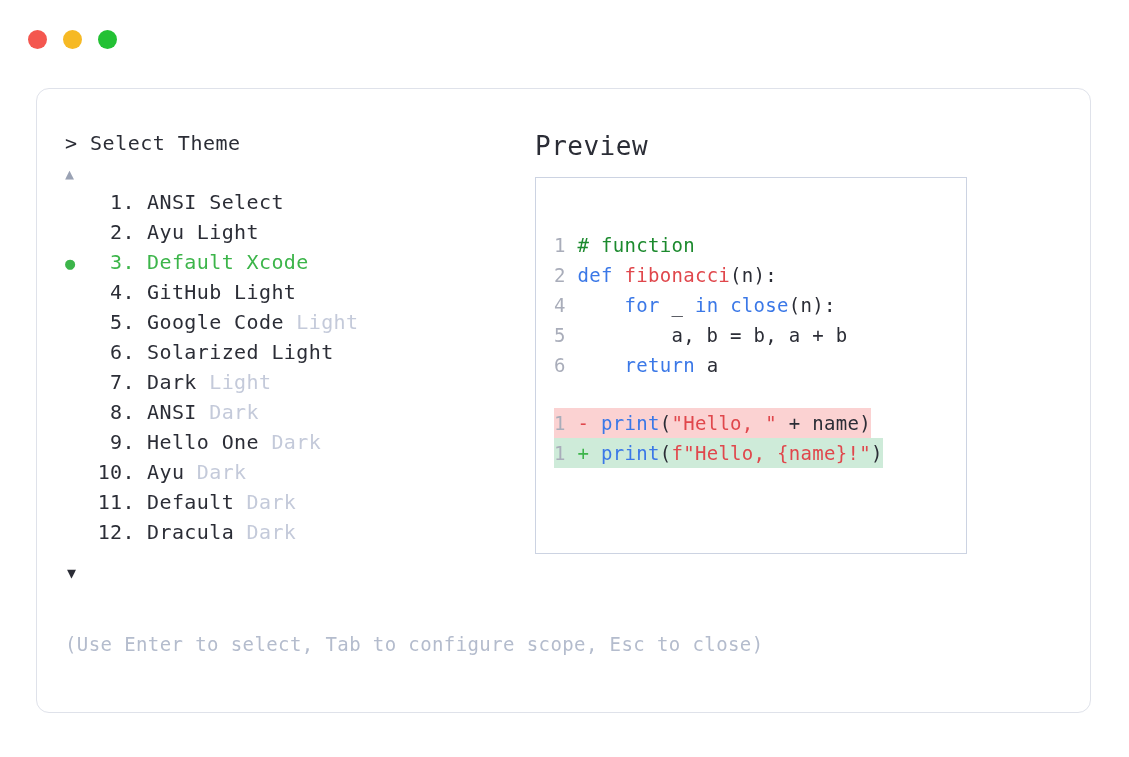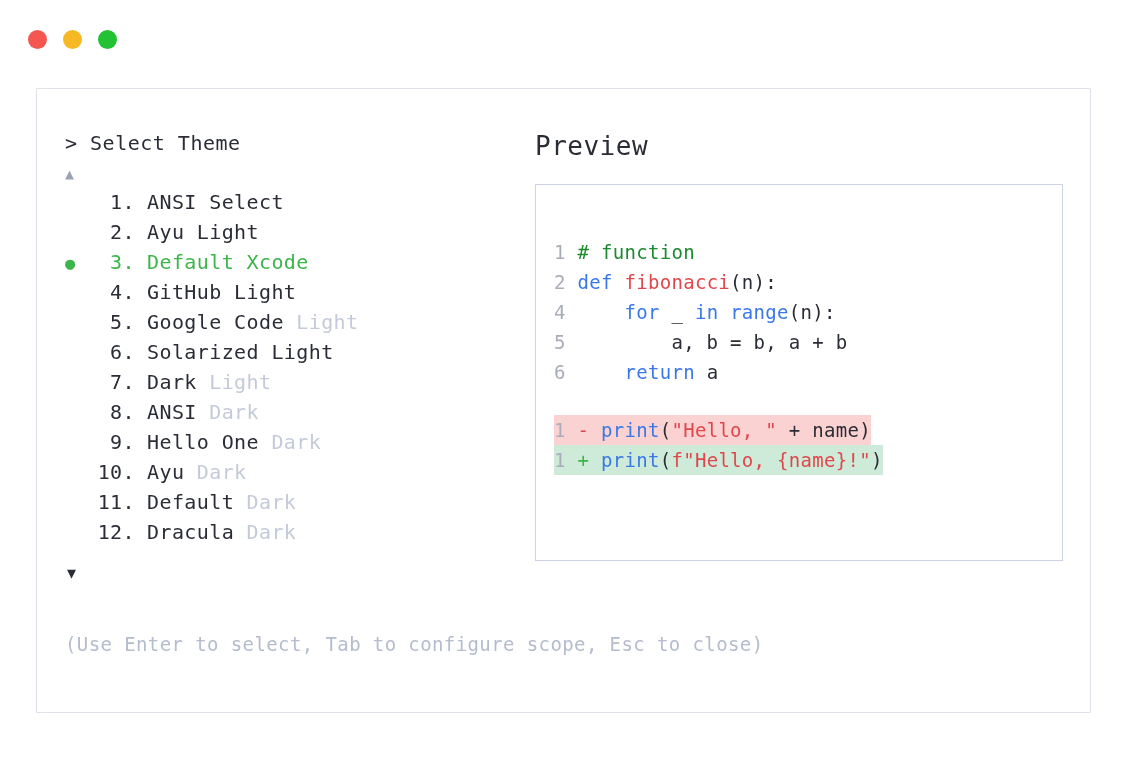--- a/index.html
+++ b/index.html
@@ -30,21 +30,21 @@
 
   
   .card {
     position: absolute;
     left: 36px;
     top: 88px;
     width: 1055px;
     height: 625px;
     box-sizing: border-box;
     border: 1.5px solid #dfe2ea;
-    border-radius: 1px;
+    border-radius: 13px;
     background: #ffffff;
   }
 
   .card-inner {
     position: absolute;
     left: 0; top: 0; right: 0; bottom: 0;
   }
 
   
   .left-col {
@@ -126,23 +126,23 @@
     top: 44px;
     width: 530px;
   }
   .preview-label {
     font-size: 26px;
     color: #2b2d36;
     letter-spacing: 0.5px;
     line-height: 1.0;
   }
   .preview-panel {
-    margin-top: 25px;
+    margin-top: 18px;
     box-sizing: border-box;
-    width: 528px;
+    width: 432px;
     height: 377px;
     border: 1.5px solid #ccd3e2;
     background: #ffffff;
     padding: 52px 0 0 18px;
     overflow: hidden;
   }
   .code-line {
     font-size: 19px;
     line-height: 30px;
     white-space: pre;
@@ -207,21 +207,21 @@
     </div>
 
     <div class="footer-hint">(Use Enter to select, Tab to configure scope, Esc to close)</div>
 
     <div class="right-col">
       <div class="preview-label">Preview</div>
       <div class="preview-panel">
         <div id="code-block">
             <div class="code-line"><span class="lno">1 </span><span class="tok-comment"># function</span></div>
             <div class="code-line"><span class="lno">2 </span><span class="tok-kw">def </span><span class="tok-fn">fibonacci</span><span class="tok-plain">(n):</span></div>
-            <div class="code-line"><span class="lno">4 </span><span class="tok-plain">    </span><span class="tok-kw">for</span><span class="tok-plain"> _ </span><span class="tok-kw">in</span><span class="tok-plain"> </span><span class="tok-builtin">range</span><span class="tok-plain">(n):</span></div>
+            <div class="code-line"><span class="lno">4 </span><span class="tok-plain">    </span><span class="tok-kw">for</span><span class="tok-plain"> _ </span><span class="tok-kw">in</span><span class="tok-plain"> </span><span class="tok-builtin">close</span><span class="tok-plain">(n):</span></div>
             <div class="code-line"><span class="lno">5 </span><span class="tok-plain">        a, b = b, a + b</span></div>
             <div class="code-line"><span class="lno">6 </span><span class="tok-plain">    </span><span class="tok-kw">return</span><span class="tok-plain"> a</span></div>
           </div>
         <div class="blank-gap"></div>
         <div id="diff-block">
             <div><span class="diff-line diff-del"><span class="lno">1 </span><span class="sign-del">- </span><span class="tok-builtin">print</span><span class="tok-plain">(</span><span class="tok-str">"Hello, "</span><span class="tok-plain"> + name)</span></span></div>
             <div><span class="diff-line diff-add"><span class="lno">1 </span><span class="sign-add">+ </span><span class="tok-builtin">print</span><span class="tok-plain">(</span><span class="tok-str">f"Hello, {name}!"</span><span class="tok-plain">)</span></span></div>
           </div>
       </div>
     </div>

